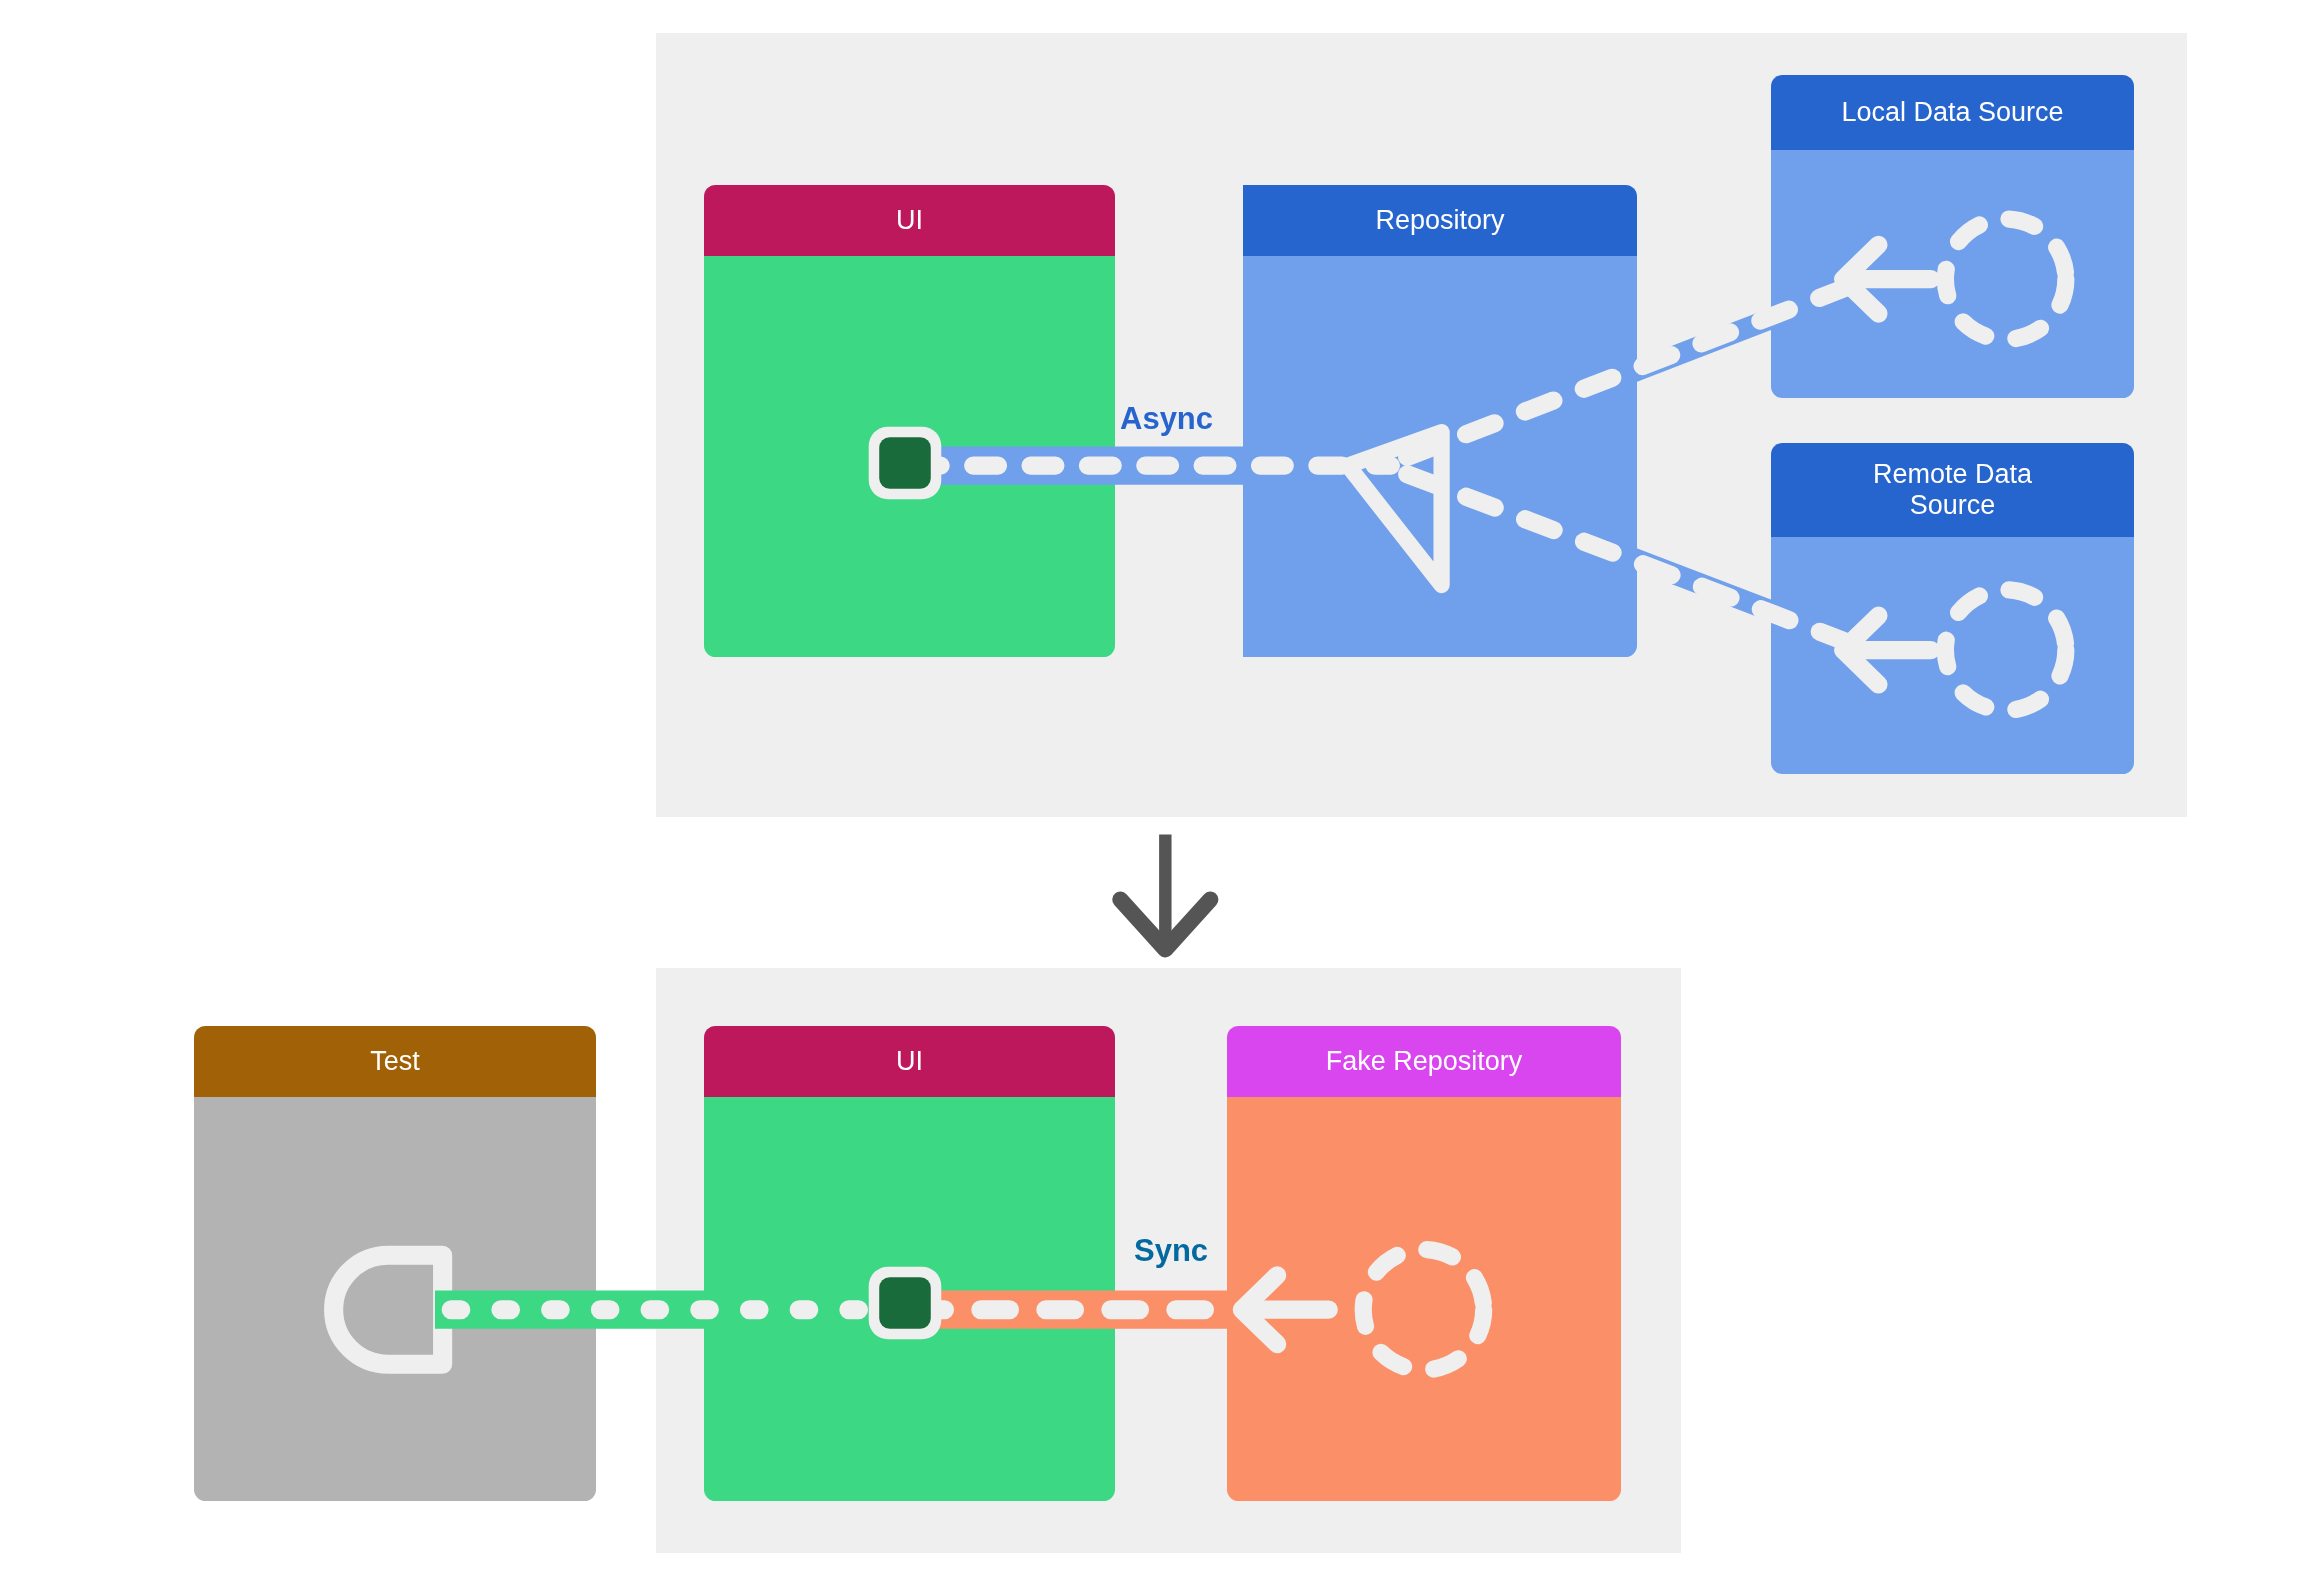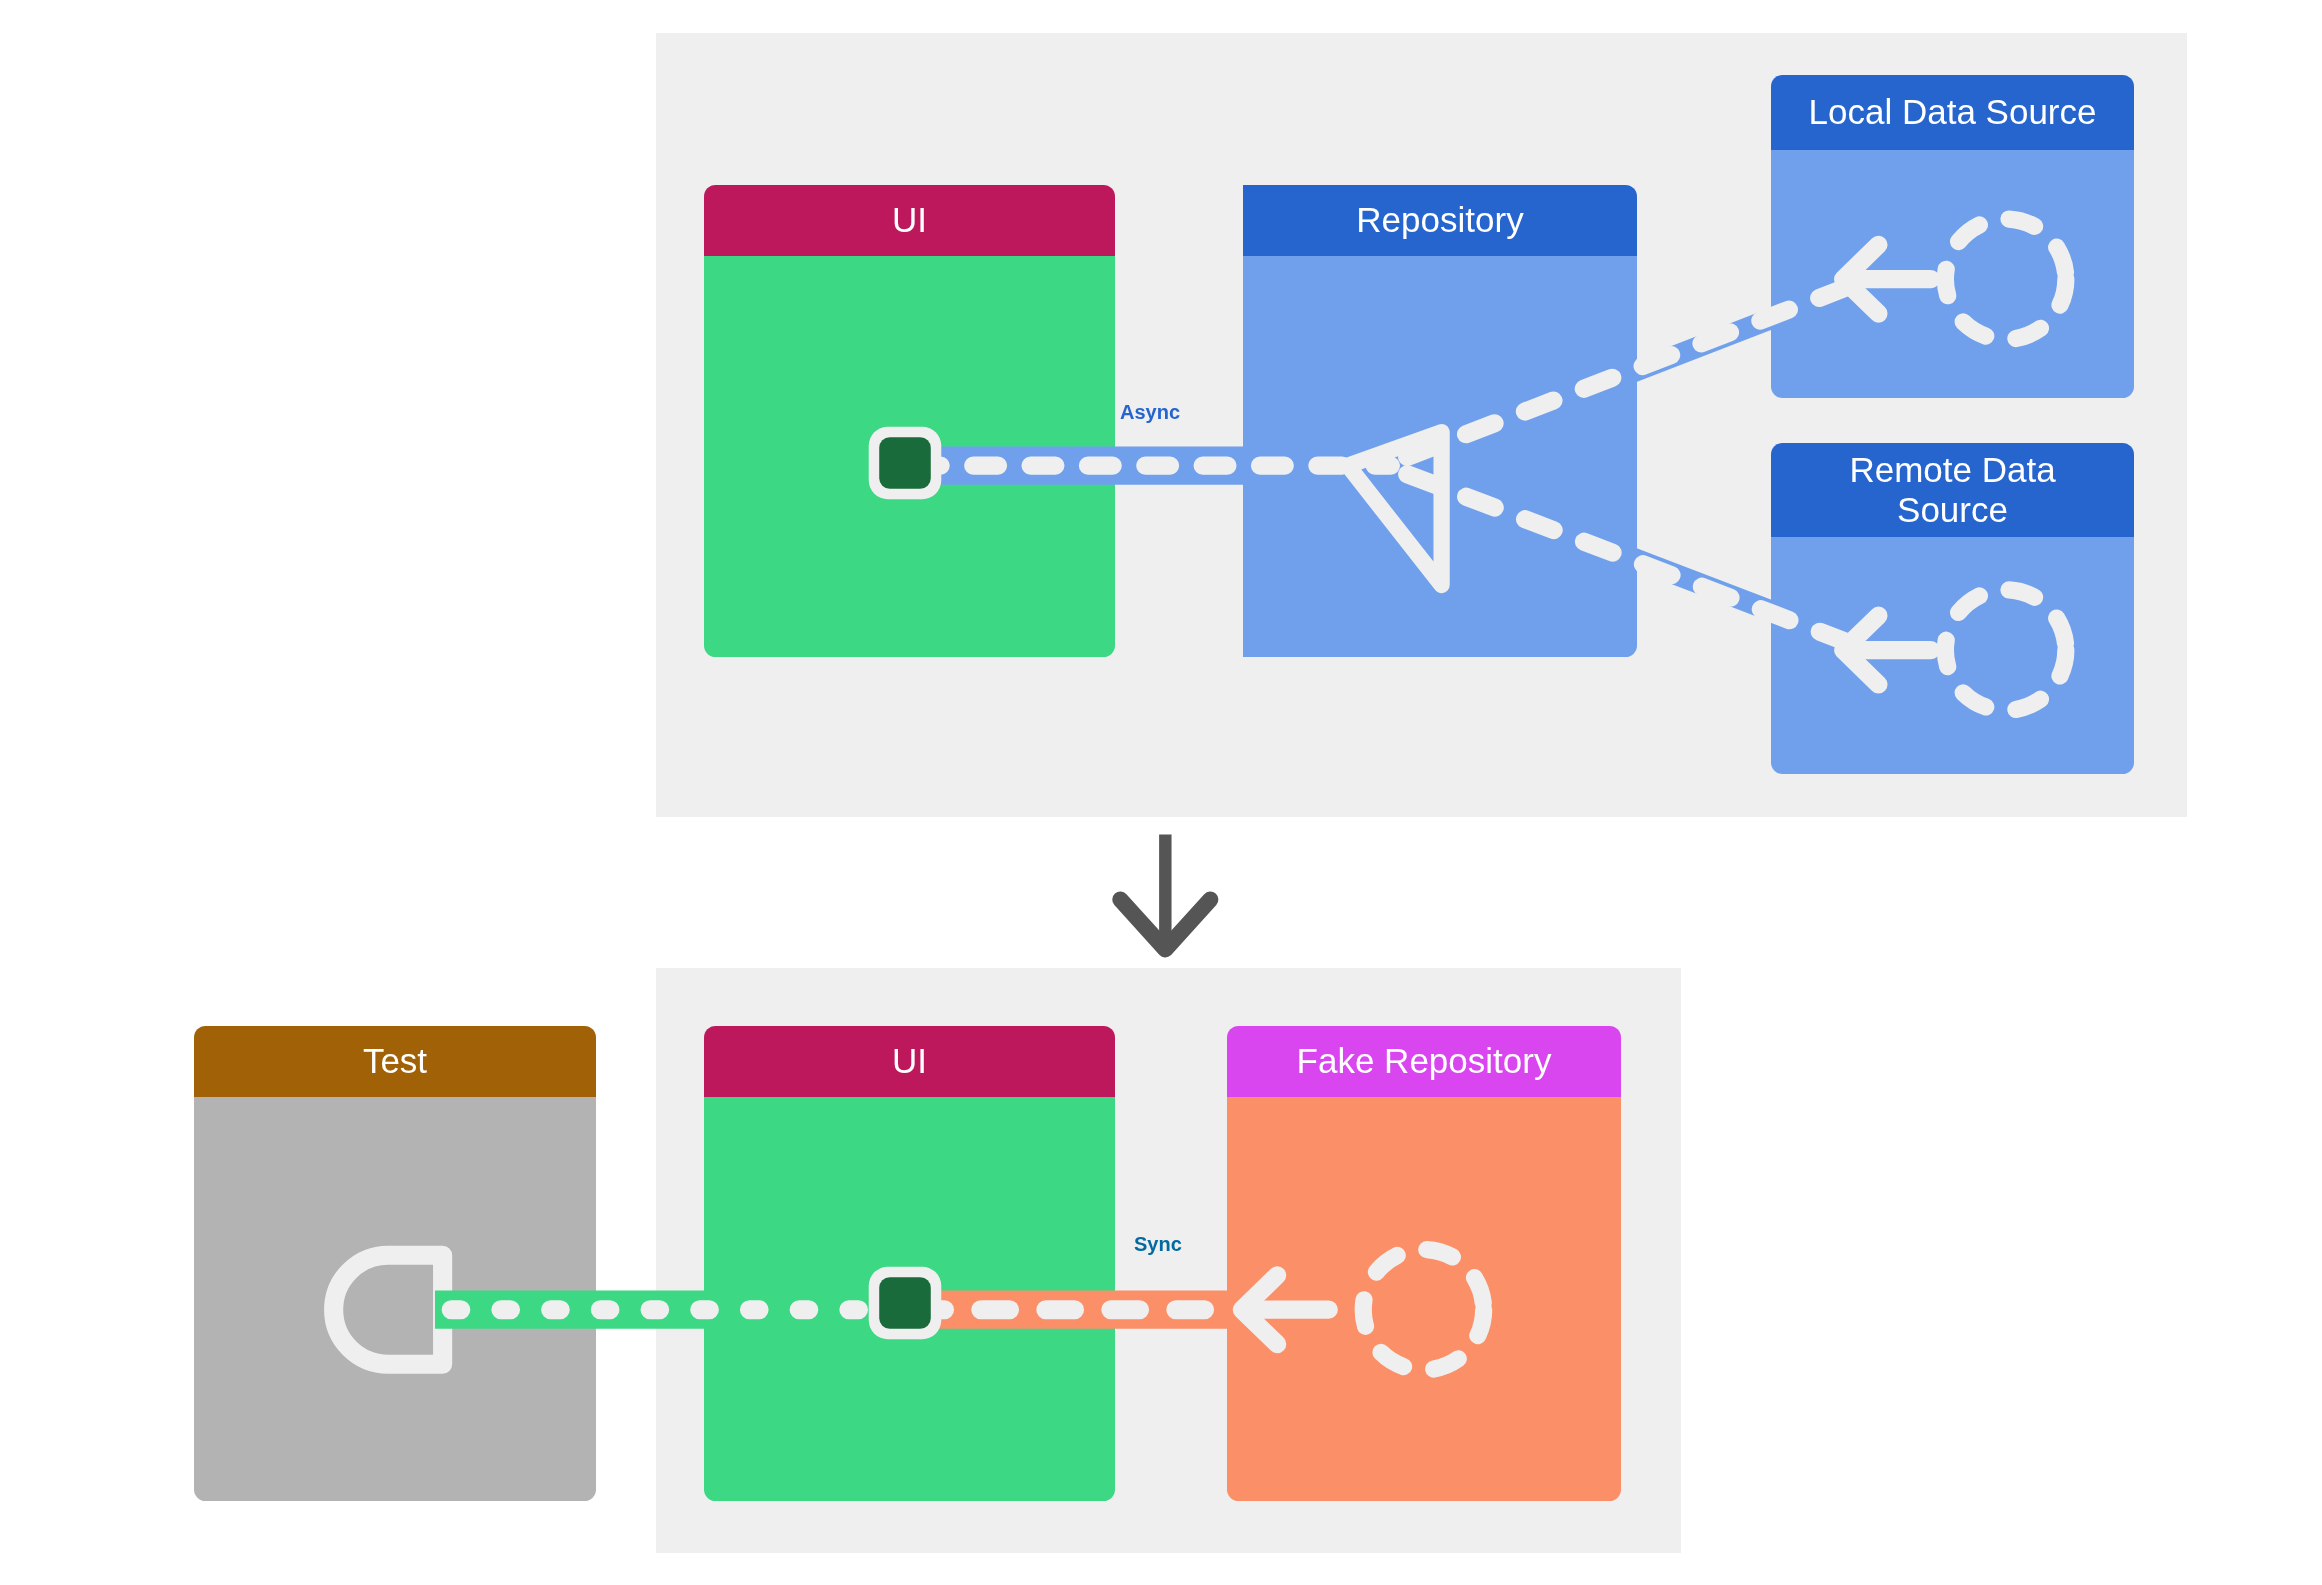--- a/index.html
+++ b/index.html
@@ -41,21 +41,21 @@
     display: flex;
     flex-direction: column;
   }
   .card-header {
     flex: 0 0 auto;
     display: flex;
     align-items: center;
     justify-content: center;
     text-align: center;
     color: #ffffff;
-    font-size: 35px;
+    font-size: 27px;
     line-height: 1.15;
     padding: 9.6px 7.6px;
     box-sizing: border-box;
   }
   .card-body {
     flex: 1 1 auto;
     position: relative;
   }
   
   .c-green  .card-header { background: #be185d; }
@@ -93,21 +93,21 @@
     pointer-events: none;
   }
   .overlay-under { z-index: 2; }
   .overlay-over  { z-index: 6; }
   .panel         { z-index: 1; }
   .card          { z-index: 4; }
 
   
   .conn-label {
     position: absolute;
-    font-size: 20px;
+    font-size: 31px;
     font-weight: bold;
     z-index: 8;
     white-space: nowrap;
   }
   #label-async { left: 1120px; top: 401px; color: #2765ce; }
   #label-sync  { left: 1134px; top: 1233px; color: #0369a1; }
 
   
   .plug {
     position: absolute;

